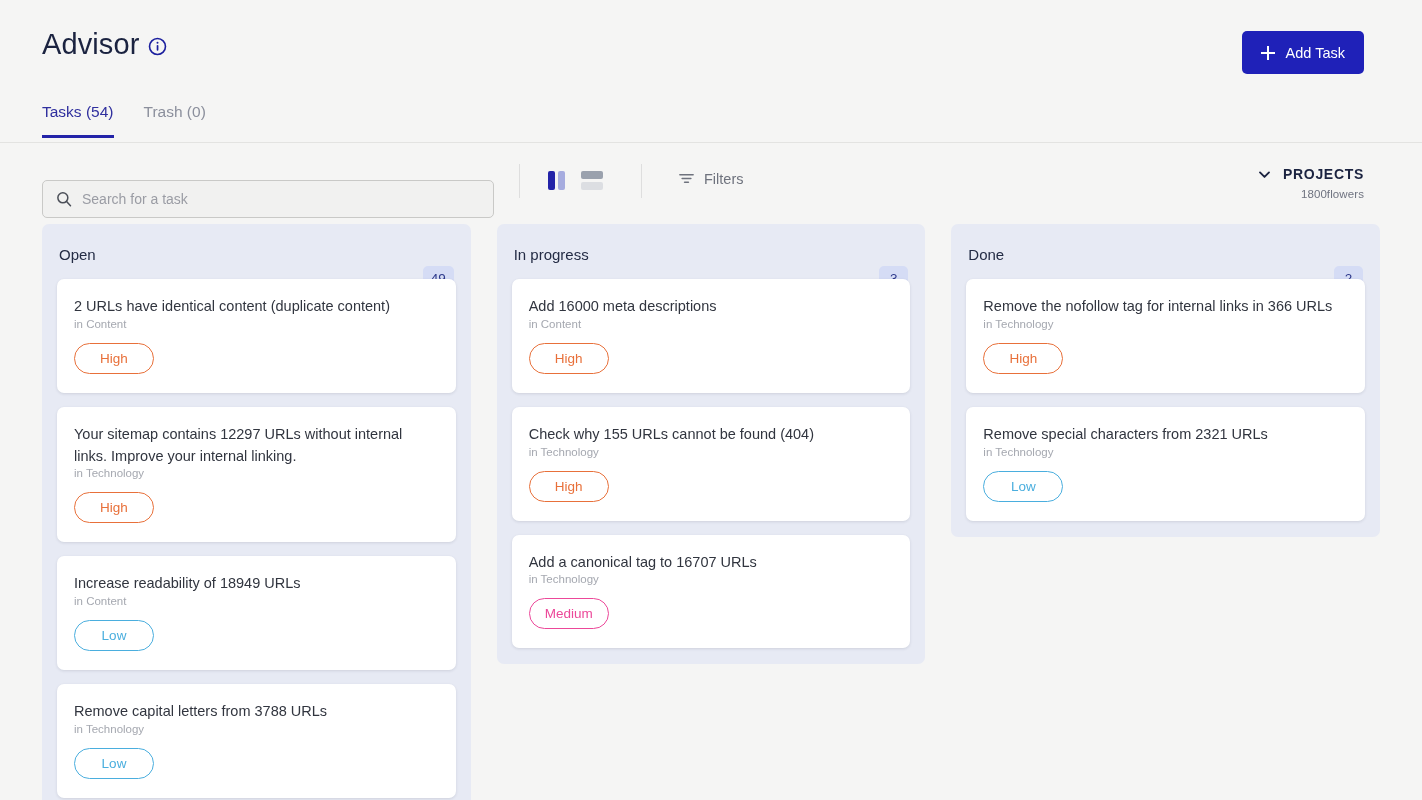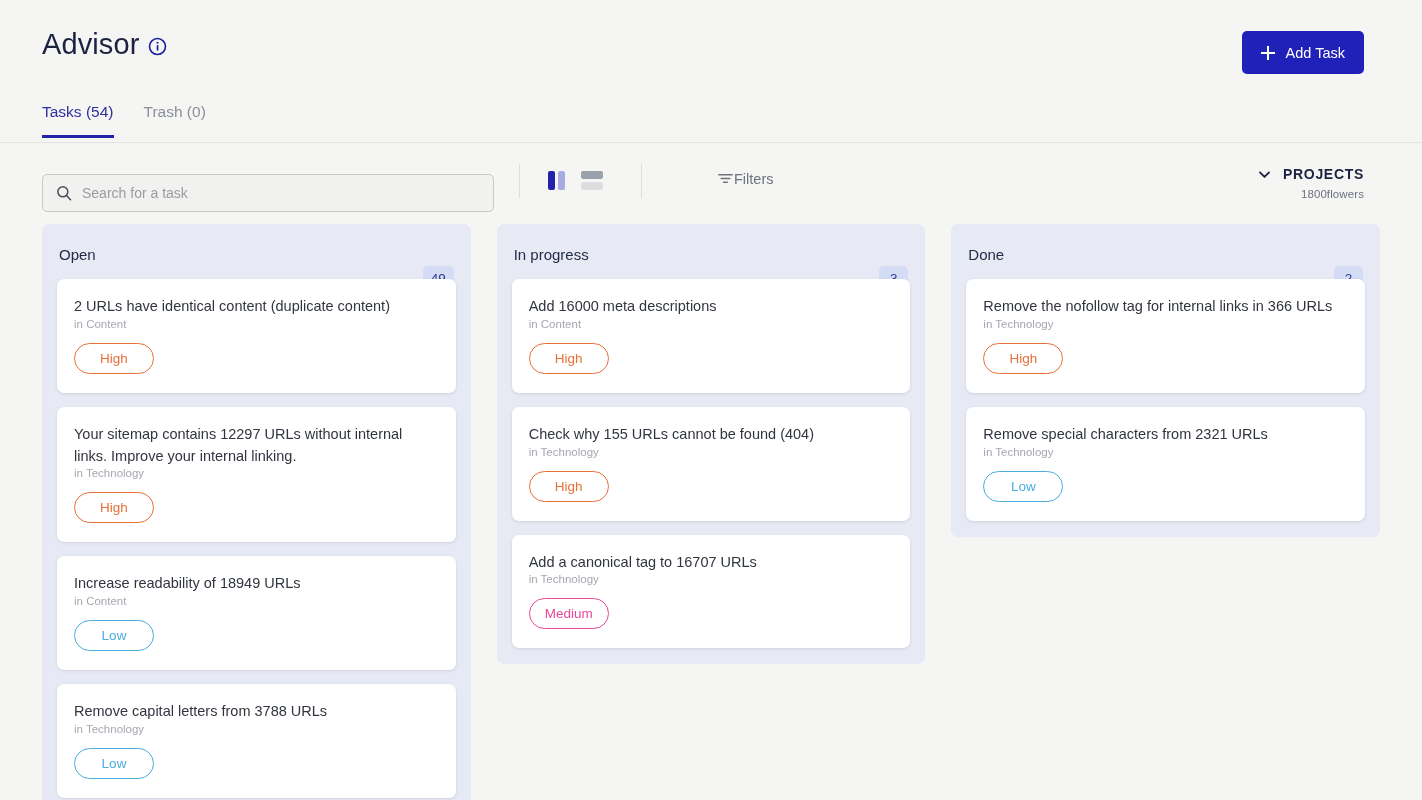--- a/index.html
+++ b/index.html
@@ -118,21 +118,21 @@
   
   .toolbar {
     position: absolute;
     top: 160px; left: 0;
     width: 1422px;
     height: 58px;
   }
 
   .search-box {
     position: absolute;
-    left: 42px; top: 14px;
+    left: 42px; top: 20px;
     width: 452px; height: 38px;
     background: #f1f1f0;
     border: 1px solid #c9c9c7;
     border-radius: 5px;
     display: flex;
     align-items: center;
     padding: 0 13px;
     gap: 10px;
   }
   .search-icon { width: 16px; height: 16px; flex: 0 0 auto; display:block; }
@@ -176,23 +176,24 @@
   .list-icon i {
     display: block;
     width: 22px; height: 8px;
     border-radius: 2px;
   }
   .list-icon i:nth-child(1) { background: #9aa1ad; }
   .list-icon i:nth-child(2) { background: #dcdee2; }
 
   .filters-btn {
     position: absolute;
-    left: 717px; top: 10px;
-    display: flex;
-    align-items: center;
+    left: 678px; top: 10px;
+    display: flex;
+    align-items: center;
+    gap: 9px;
     cursor: pointer;
   }
   .filter-icon { width: 17px; height: 17px; display:block; }
   .filters-label { font-size: 14.5px; color: #6e727d; }
 
   .projects-wrap {
     position: absolute;
     right: 58px; top: 6px;
     text-align: right;
   }

